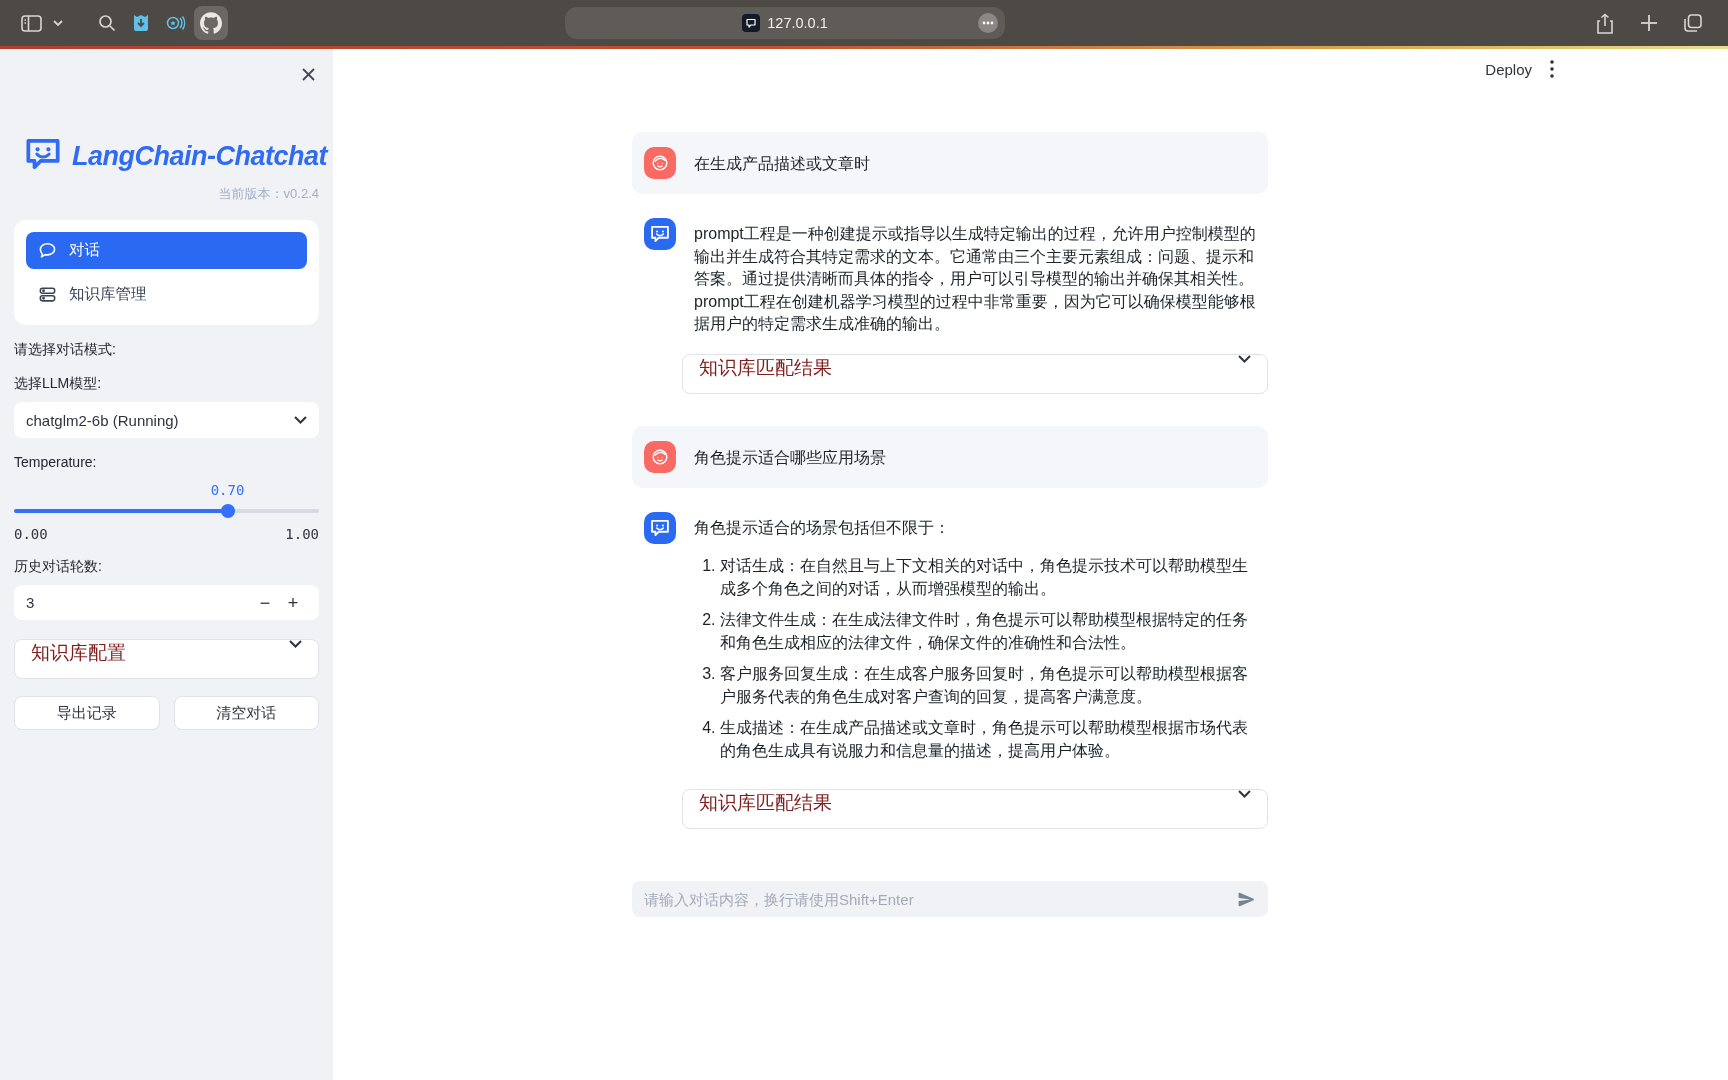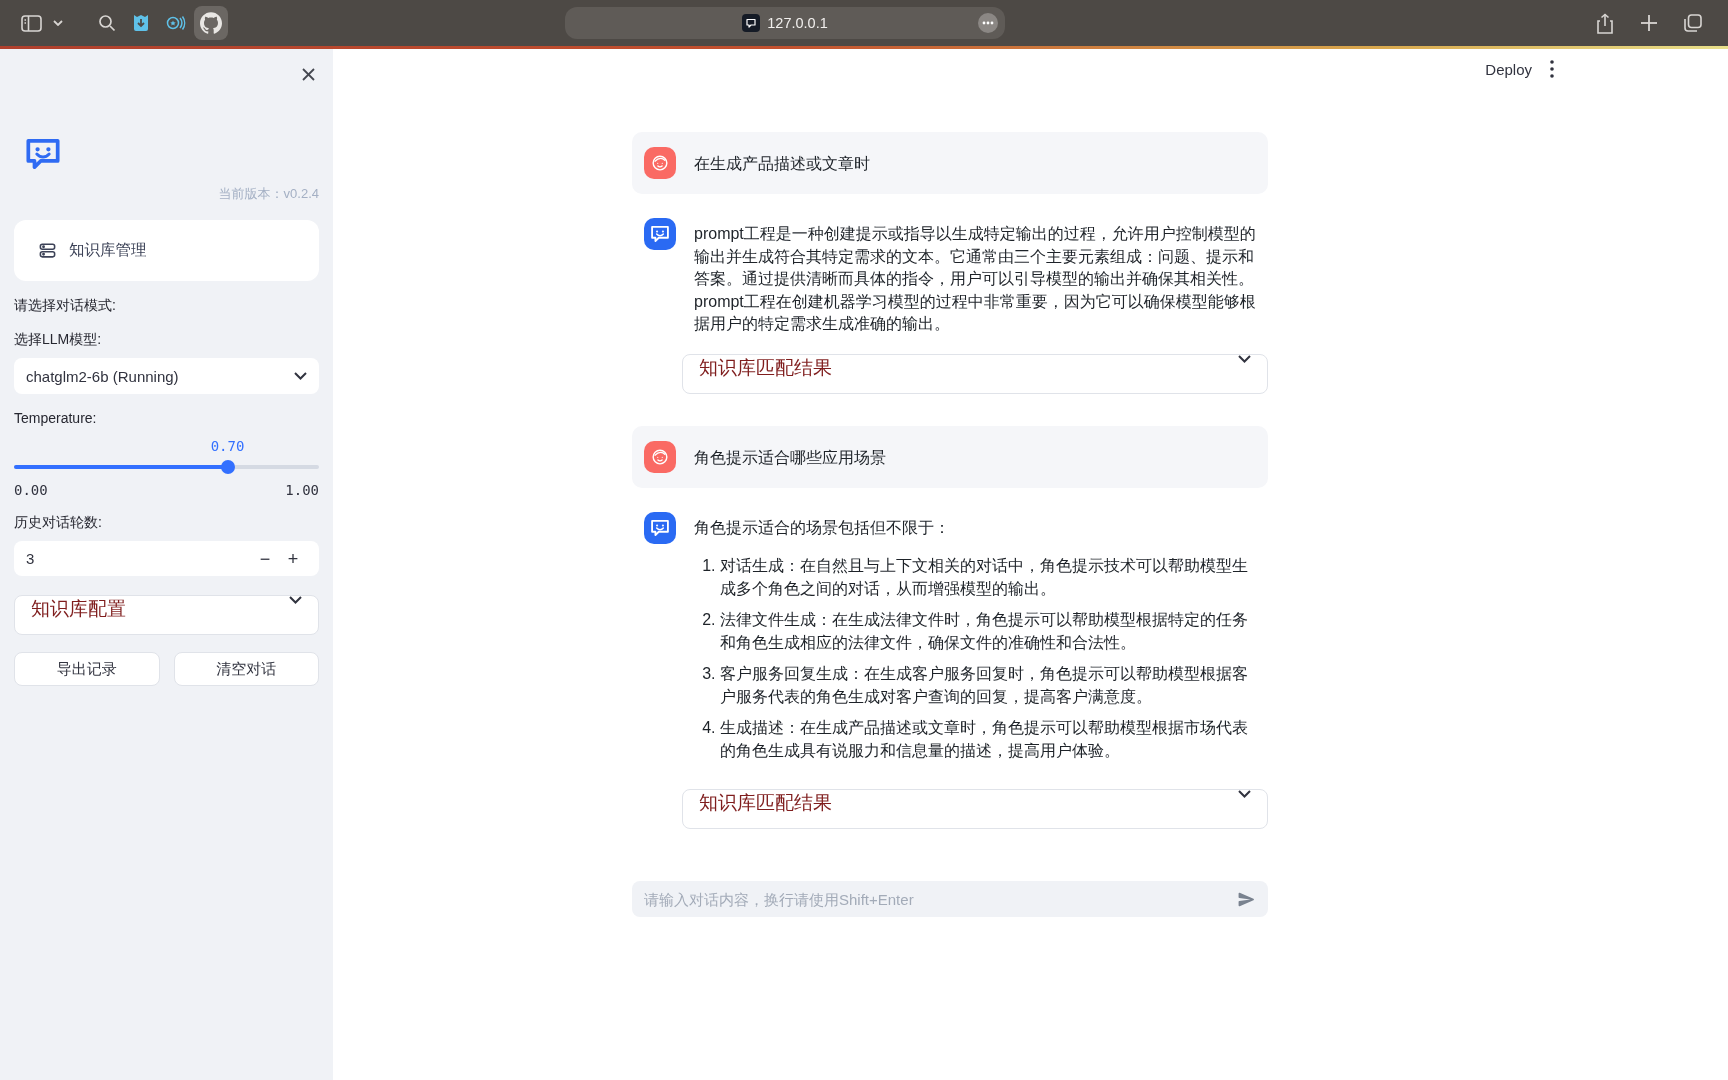--- a/index.html
+++ b/index.html
@@ -206,25 +206,34 @@
 
   <div class="logo-row">
     <span>
       <svg width="38" height="34" viewBox="0 0 24 22" fill="none" stroke="#2f6bf3" stroke-width="2.4" stroke-linejoin="round" stroke-linecap="round">
           <path d="M2.5 2.5h19v13h-11l-4 4v-4h-4z"></path>
           <circle cx="8.5" cy="8" r="0.6" fill="#2f6bf3" stroke-width="1.6"></circle>
           <circle cx="15.5" cy="8" r="0.6" fill="#2f6bf3" stroke-width="1.6"></circle>
           <path d="M8 11c1.2 1.3 2.6 2 4 2s2.8-.7 4-2" stroke-width="1.9"></path>
         </svg>
     </span>
+    <span class="logo-text">LangChain-Chatchat</span>
   </div>
 
   <div class="version"><span>当前版本：</span><span>v0.2.4</span></div>
 
   <nav class="menu-card">
+    <div class="menu-item active">
+      <span class="chev">
+        <svg width="19" height="19" viewBox="0 0 24 24" fill="none" stroke="#fff" stroke-width="2" stroke-linejoin="round">
+            <path d="M12 3.5c5 0 9 3.1 9 7s-4 7-9 7c-1 0-1.9-.1-2.8-.3L4.5 20l1-3.4C3.9 15.3 3 13.5 3 10.5c0-3.9 4-7 9-7z"></path>
+          </svg>
+      </span>
+      <span>对话</span>
+    </div>
     <div class="menu-item">
       <span class="chev">
         <svg width="19" height="19" viewBox="0 0 24 24" fill="none" stroke="#3c4257" stroke-width="2">
             <rect x="3" y="4" width="18" height="6.5" rx="2.5"></rect>
             <rect x="3" y="13.5" width="18" height="6.5" rx="2.5"></rect>
             <circle cx="7" cy="7.2" r="0.8" fill="#3c4257"></circle>
             <circle cx="7" cy="16.7" r="0.8" fill="#3c4257"></circle>
           </svg>
       </span>
       <span>知识库管理</span>

